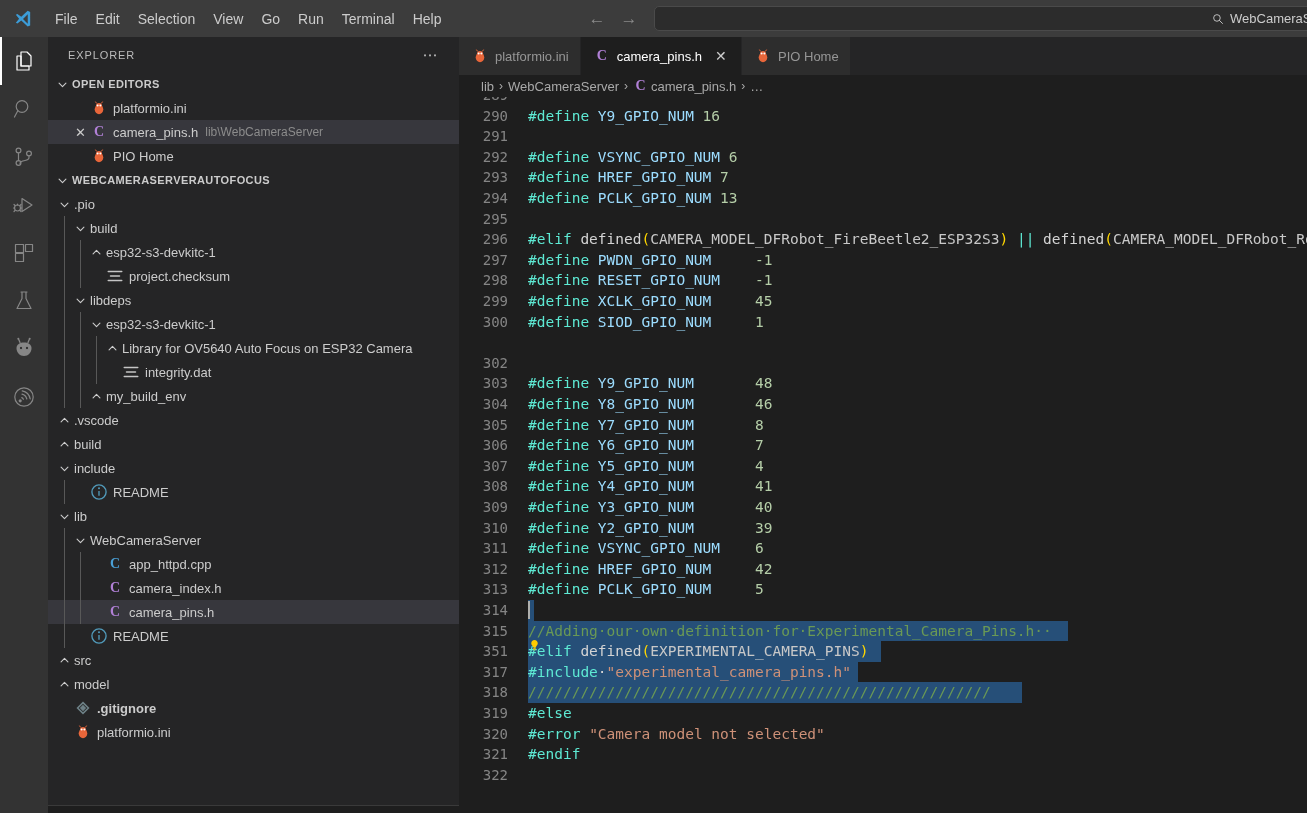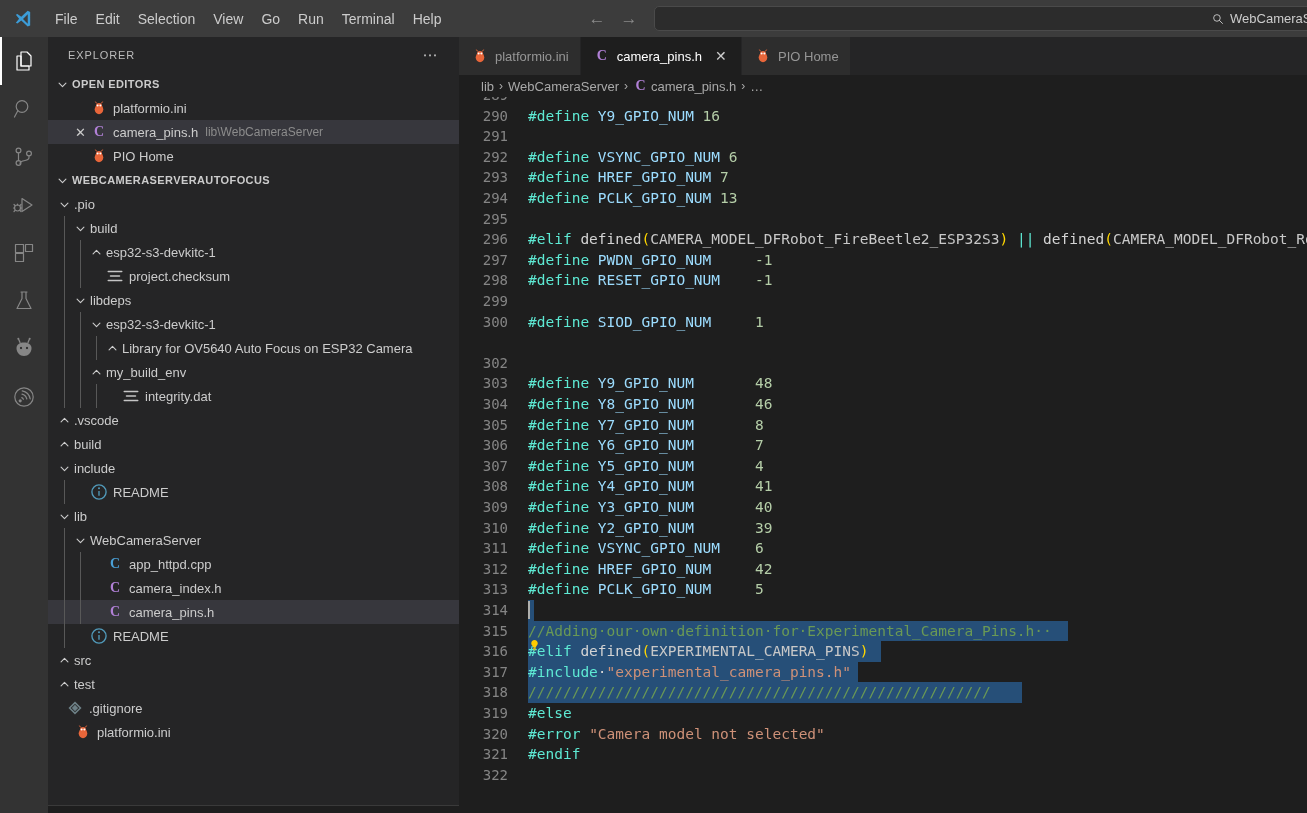--- a/index.html
+++ b/index.html
@@ -400,44 +400,44 @@
         <span class="guide" style="left: 16px;"></span>
         <span class="guide" style="left: 32px;"></span>
         <span class="guide" style="left: 48px;"></span>
         <span class="twisty collapsed">
           <svg viewBox="0 0 16 16">
             <polyline points="6,3 11,8 6,13"></polyline>
           </svg>
         </span>
         <span>Library for OV5640 Auto Focus on ESP32 Camera</span>
       </div>
-      <div class="row" style="padding-left: 40px;">
-        <span class="guide" style="left: 16px;"></span>
-        <span class="guide" style="left: 32px;"></span>
-        <span class="twisty collapsed">
-          <svg viewBox="0 0 16 16">
-            <polyline points="6,3 11,8 6,13"></polyline>
-          </svg>
-        </span>
-        <span>my_build_env</span>
-      </div>
       <div class="row" style="padding-left: 56px;">
         <span class="guide" style="left: 16px;"></span>
         <span class="guide" style="left: 32px;"></span>
         <span class="guide" style="left: 48px;"></span>
         <span class="twisty empty"></span>
         <span class="ficon">
           <svg viewBox="0 0 16 16" fill="none" stroke="#c5c5c5" stroke-width="1.3" stroke-linecap="round">
             <line x1="2" y1="4" x2="14" y2="4"></line>
             <line x1="4" y1="8" x2="12" y2="8"></line>
             <line x1="2" y1="12" x2="14" y2="12"></line>
           </svg>
         </span>
         <span>integrity.dat</span>
       </div>
+      <div class="row" style="padding-left: 40px;">
+        <span class="guide" style="left: 16px;"></span>
+        <span class="guide" style="left: 32px;"></span>
+        <span class="twisty collapsed">
+          <svg viewBox="0 0 16 16">
+            <polyline points="6,3 11,8 6,13"></polyline>
+          </svg>
+        </span>
+        <span>my_build_env</span>
+      </div>
       <div class="row" style="padding-left: 8px;">
         <span class="twisty collapsed">
           <svg viewBox="0 0 16 16">
             <polyline points="6,3 11,8 6,13"></polyline>
           </svg>
         </span>
         <span>.vscode</span>
       </div>
       <div class="row" style="padding-left: 8px;">
         <span class="twisty collapsed">
@@ -524,23 +524,23 @@
           </svg>
         </span>
         <span>src</span>
       </div>
       <div class="row" style="padding-left: 8px;">
         <span class="twisty collapsed">
           <svg viewBox="0 0 16 16">
             <polyline points="6,3 11,8 6,13"></polyline>
           </svg>
         </span>
-        <span>test</span>
-      </div>
-      <div class="row" style="padding-left: 0;">
+        <span>model</span>
+      </div>
+      <div class="row" style="padding-left: 8px; font-weight: bold;">
         <span class="twisty empty"></span>
         <span class="ficon">
           <svg viewBox="0 0 16 16">
             <path d="M8 3.2 12.8 8 8 12.8 3.2 8z" fill="none" stroke="#6d8086" stroke-width="1.4"></path>
             <path d="M8 5.2 10.8 8 8 10.8 5.2 8z" fill="#6d8086"></path>
           </svg>
         </span>
         <span>.gitignore</span>
       </div>
       <div class="row" style="padding-left: 8px;">
@@ -618,37 +618,37 @@
       <div class="cl" style="top: -12px; position: absolute; left: 0px; right: 0px;"><span class="lno">289</span><span class="ctext"></span></div>
       <div class="cl" style="top: 8.6px; position: absolute; left: 0px; right: 0px;"><span class="lno">290</span><span class="ctext"><span class="kw">#define</span><span class="op"> </span><span class="mac">Y9_GPIO_NUM</span><span class="op"> </span><span class="num">16</span></span></div>
       <div class="cl" style="top: 29.2px; position: absolute; left: 0px; right: 0px;"><span class="lno">291</span><span class="ctext"></span></div>
       <div class="cl" style="top: 49.8px; position: absolute; left: 0px; right: 0px;"><span class="lno">292</span><span class="ctext"><span class="kw">#define</span><span class="op"> </span><span class="mac">VSYNC_GPIO_NUM</span><span class="op"> </span><span class="num">6</span></span></div>
       <div class="cl" style="top: 70.4px; position: absolute; left: 0px; right: 0px;"><span class="lno">293</span><span class="ctext"><span class="kw">#define</span><span class="op"> </span><span class="mac">HREF_GPIO_NUM</span><span class="op"> </span><span class="num">7</span></span></div>
       <div class="cl" style="top: 91px; position: absolute; left: 0px; right: 0px;"><span class="lno">294</span><span class="ctext"><span class="kw">#define</span><span class="op"> </span><span class="mac">PCLK_GPIO_NUM</span><span class="op"> </span><span class="num">13</span></span></div>
       <div class="cl" style="top: 111.6px; position: absolute; left: 0px; right: 0px;"><span class="lno">295</span><span class="ctext"></span></div>
       <div class="cl" style="top: 132.2px; position: absolute; left: 0px; right: 0px;"><span class="lno">296</span><span class="ctext"><span class="kw">#elif</span><span class="op"> defined</span><span class="par">(</span><span class="id">CAMERA_MODEL_DFRobot_FireBeetle2_ESP32S3</span><span class="par">)</span><span class="op"> </span><span class="kw">||</span><span class="op"> defined</span><span class="par">(</span><span class="id">CAMERA_MODEL_DFRobot_Romeo_ESP32S3</span></span></div>
       <div class="cl" style="top: 152.8px; position: absolute; left: 0px; right: 0px;"><span class="lno">297</span><span class="ctext"><span class="kw">#define</span><span class="op"> </span><span class="mac">PWDN_GPIO_NUM</span><span class="op">     </span><span class="num">-1</span></span></div>
       <div class="cl" style="top: 173.4px; position: absolute; left: 0px; right: 0px;"><span class="lno">298</span><span class="ctext"><span class="kw">#define</span><span class="op"> </span><span class="mac">RESET_GPIO_NUM</span><span class="op">    </span><span class="num">-1</span></span></div>
-      <div class="cl" style="top: 194px; position: absolute; left: 0px; right: 0px;"><span class="lno">299</span></div>
+      <div class="cl" style="top: 194px; position: absolute; left: 0px; right: 0px;"><span class="lno">299</span><span class="ctext"><span class="kw">#define</span><span class="op"> </span><span class="mac">XCLK_GPIO_NUM</span><span class="op">     </span><span class="num">45</span></span></div>
       <div class="cl" style="top: 214.6px; position: absolute; left: 0px; right: 0px;"><span class="lno">300</span><span class="ctext"><span class="kw">#define</span><span class="op"> </span><span class="mac">SIOD_GPIO_NUM</span><span class="op">     </span><span class="num">1</span></span></div>
       <div class="cl" style="top: 255.8px; position: absolute; left: 0px; right: 0px;"><span class="lno">302</span><span class="ctext"></span></div>
       <div class="cl" style="top: 276.4px; position: absolute; left: 0px; right: 0px;"><span class="lno">303</span><span class="ctext"><span class="kw">#define</span><span class="op"> </span><span class="mac">Y9_GPIO_NUM</span><span class="op">       </span><span class="num">48</span></span></div>
       <div class="cl" style="top: 297px; position: absolute; left: 0px; right: 0px;"><span class="lno">304</span><span class="ctext"><span class="kw">#define</span><span class="op"> </span><span class="mac">Y8_GPIO_NUM</span><span class="op">       </span><span class="num">46</span></span></div>
       <div class="cl" style="top: 317.6px; position: absolute; left: 0px; right: 0px;"><span class="lno">305</span><span class="ctext"><span class="kw">#define</span><span class="op"> </span><span class="mac">Y7_GPIO_NUM</span><span class="op">       </span><span class="num">8</span></span></div>
       <div class="cl" style="top: 338.2px; position: absolute; left: 0px; right: 0px;"><span class="lno">306</span><span class="ctext"><span class="kw">#define</span><span class="op"> </span><span class="mac">Y6_GPIO_NUM</span><span class="op">       </span><span class="num">7</span></span></div>
       <div class="cl" style="top: 358.8px; position: absolute; left: 0px; right: 0px;"><span class="lno">307</span><span class="ctext"><span class="kw">#define</span><span class="op"> </span><span class="mac">Y5_GPIO_NUM</span><span class="op">       </span><span class="num">4</span></span></div>
       <div class="cl" style="top: 379.4px; position: absolute; left: 0px; right: 0px; text-decoration: underline;"><span class="lno">308</span><span class="ctext"><span class="kw">#define</span><span class="op"> </span><span class="mac">Y4_GPIO_NUM</span><span class="op">       </span><span class="num">41</span></span></div>
       <div class="cl" style="top: 400px; position: absolute; left: 0px; right: 0px;"><span class="lno">309</span><span class="ctext"><span class="kw">#define</span><span class="op"> </span><span class="mac">Y3_GPIO_NUM</span><span class="op">       </span><span class="num">40</span></span></div>
       <div class="cl" style="top: 420.6px; position: absolute; left: 0px; right: 0px;"><span class="lno">310</span><span class="ctext"><span class="kw">#define</span><span class="op"> </span><span class="mac">Y2_GPIO_NUM</span><span class="op">       </span><span class="num">39</span></span></div>
       <div class="cl" style="top: 441.2px; position: absolute; left: 0px; right: 0px;"><span class="lno">311</span><span class="ctext"><span class="kw">#define</span><span class="op"> </span><span class="mac">VSYNC_GPIO_NUM</span><span class="op">    </span><span class="num">6</span></span></div>
       <div class="cl" style="top: 461.8px; position: absolute; left: 0px; right: 0px;"><span class="lno">312</span><span class="ctext"><span class="kw">#define</span><span class="op"> </span><span class="mac">HREF_GPIO_NUM</span><span class="op">     </span><span class="num">42</span></span></div>
       <div class="cl" style="top: 482.4px; position: absolute; left: 0px; right: 0px;"><span class="lno">313</span><span class="ctext"><span class="kw">#define</span><span class="op"> </span><span class="mac">PCLK_GPIO_NUM</span><span class="op">     </span><span class="num">5</span></span></div>
       <div class="cl" style="top: 503px; position: absolute; left: 0px; right: 0px;"><div class="selline" style="left: 69px; width: 6px;"></div><span class="lno">314</span><span class="ctext"></span><div class="cursorline" style="left: 69px;"></div></div>
       <div class="cl" style="top: 523.6px; position: absolute; left: 0px; right: 0px;"><div class="selline" style="left: 69px; width: 540px;"></div><span class="lno">315</span><span class="ctext"><span class="cmt">//Adding·our·own·definition·for·Experimental_Camera_Pins.h··</span></span></div>
-      <div class="cl" style="top: 544.2px; position: absolute; left: 0px; right: 0px;"><div class="selline" style="left: 69px; width: 353px;"></div><span class="lno">316</span><span class="ctext"><span class="kw">#elif</span><span class="op"> defined</span><span class="par">(</span><span class="id">EXPERIMENTAL_CAMERA_PINS</span><span class="par">)</span></span></div>
+      <div class="cl" style="top: 544.2px; position: absolute; left: 0px; right: 0px;"><div class="selline" style="left: 69px; width: 353px;"></div><span class="lno">351</span><span class="ctext"><span class="kw">#elif</span><span class="op"> defined</span><span class="par">(</span><span class="id">EXPERIMENTAL_CAMERA_PINS</span><span class="par">)</span></span></div>
       <div class="cl" style="top: 564.8px; position: absolute; left: 0px; right: 0px;"><div class="selline" style="left: 69px; width: 330px;"></div><span class="lno">317</span><span class="ctext"><span class="kw">#include</span><span class="op">·</span><span class="str">"experimental_camera_pins.h"</span></span></div>
       <div class="cl" style="top: 585.4px; position: absolute; left: 0px; right: 0px;"><div class="selline" style="left: 69px; width: 494px;"></div><span class="lno">318</span><span class="ctext"><span class="cmt">/////////////////////////////////////////////////////</span></span></div>
       <div class="cl" style="top: 606px; position: absolute; left: 0px; right: 0px;"><span class="lno">319</span><span class="ctext"><span class="kw">#else</span></span></div>
       <div class="cl" style="top: 626.6px; position: absolute; left: 0px; right: 12px;"><span class="lno">320</span><span class="ctext"><span class="kw">#error</span><span class="op"> </span><span class="str">"Camera model not selected"</span></span></div>
       <div class="cl" style="top: 647.2px; position: absolute; left: 0px; right: 0px;"><span class="lno">321</span><span class="ctext"><span class="kw">#endif</span></span></div>
       <div class="cl" style="top: 667.8px; position: absolute; left: 0px; right: 16px;"><span class="lno">322</span><span class="ctext"></span></div>
     </div>
 </div>
 
 <div id="bulb">

